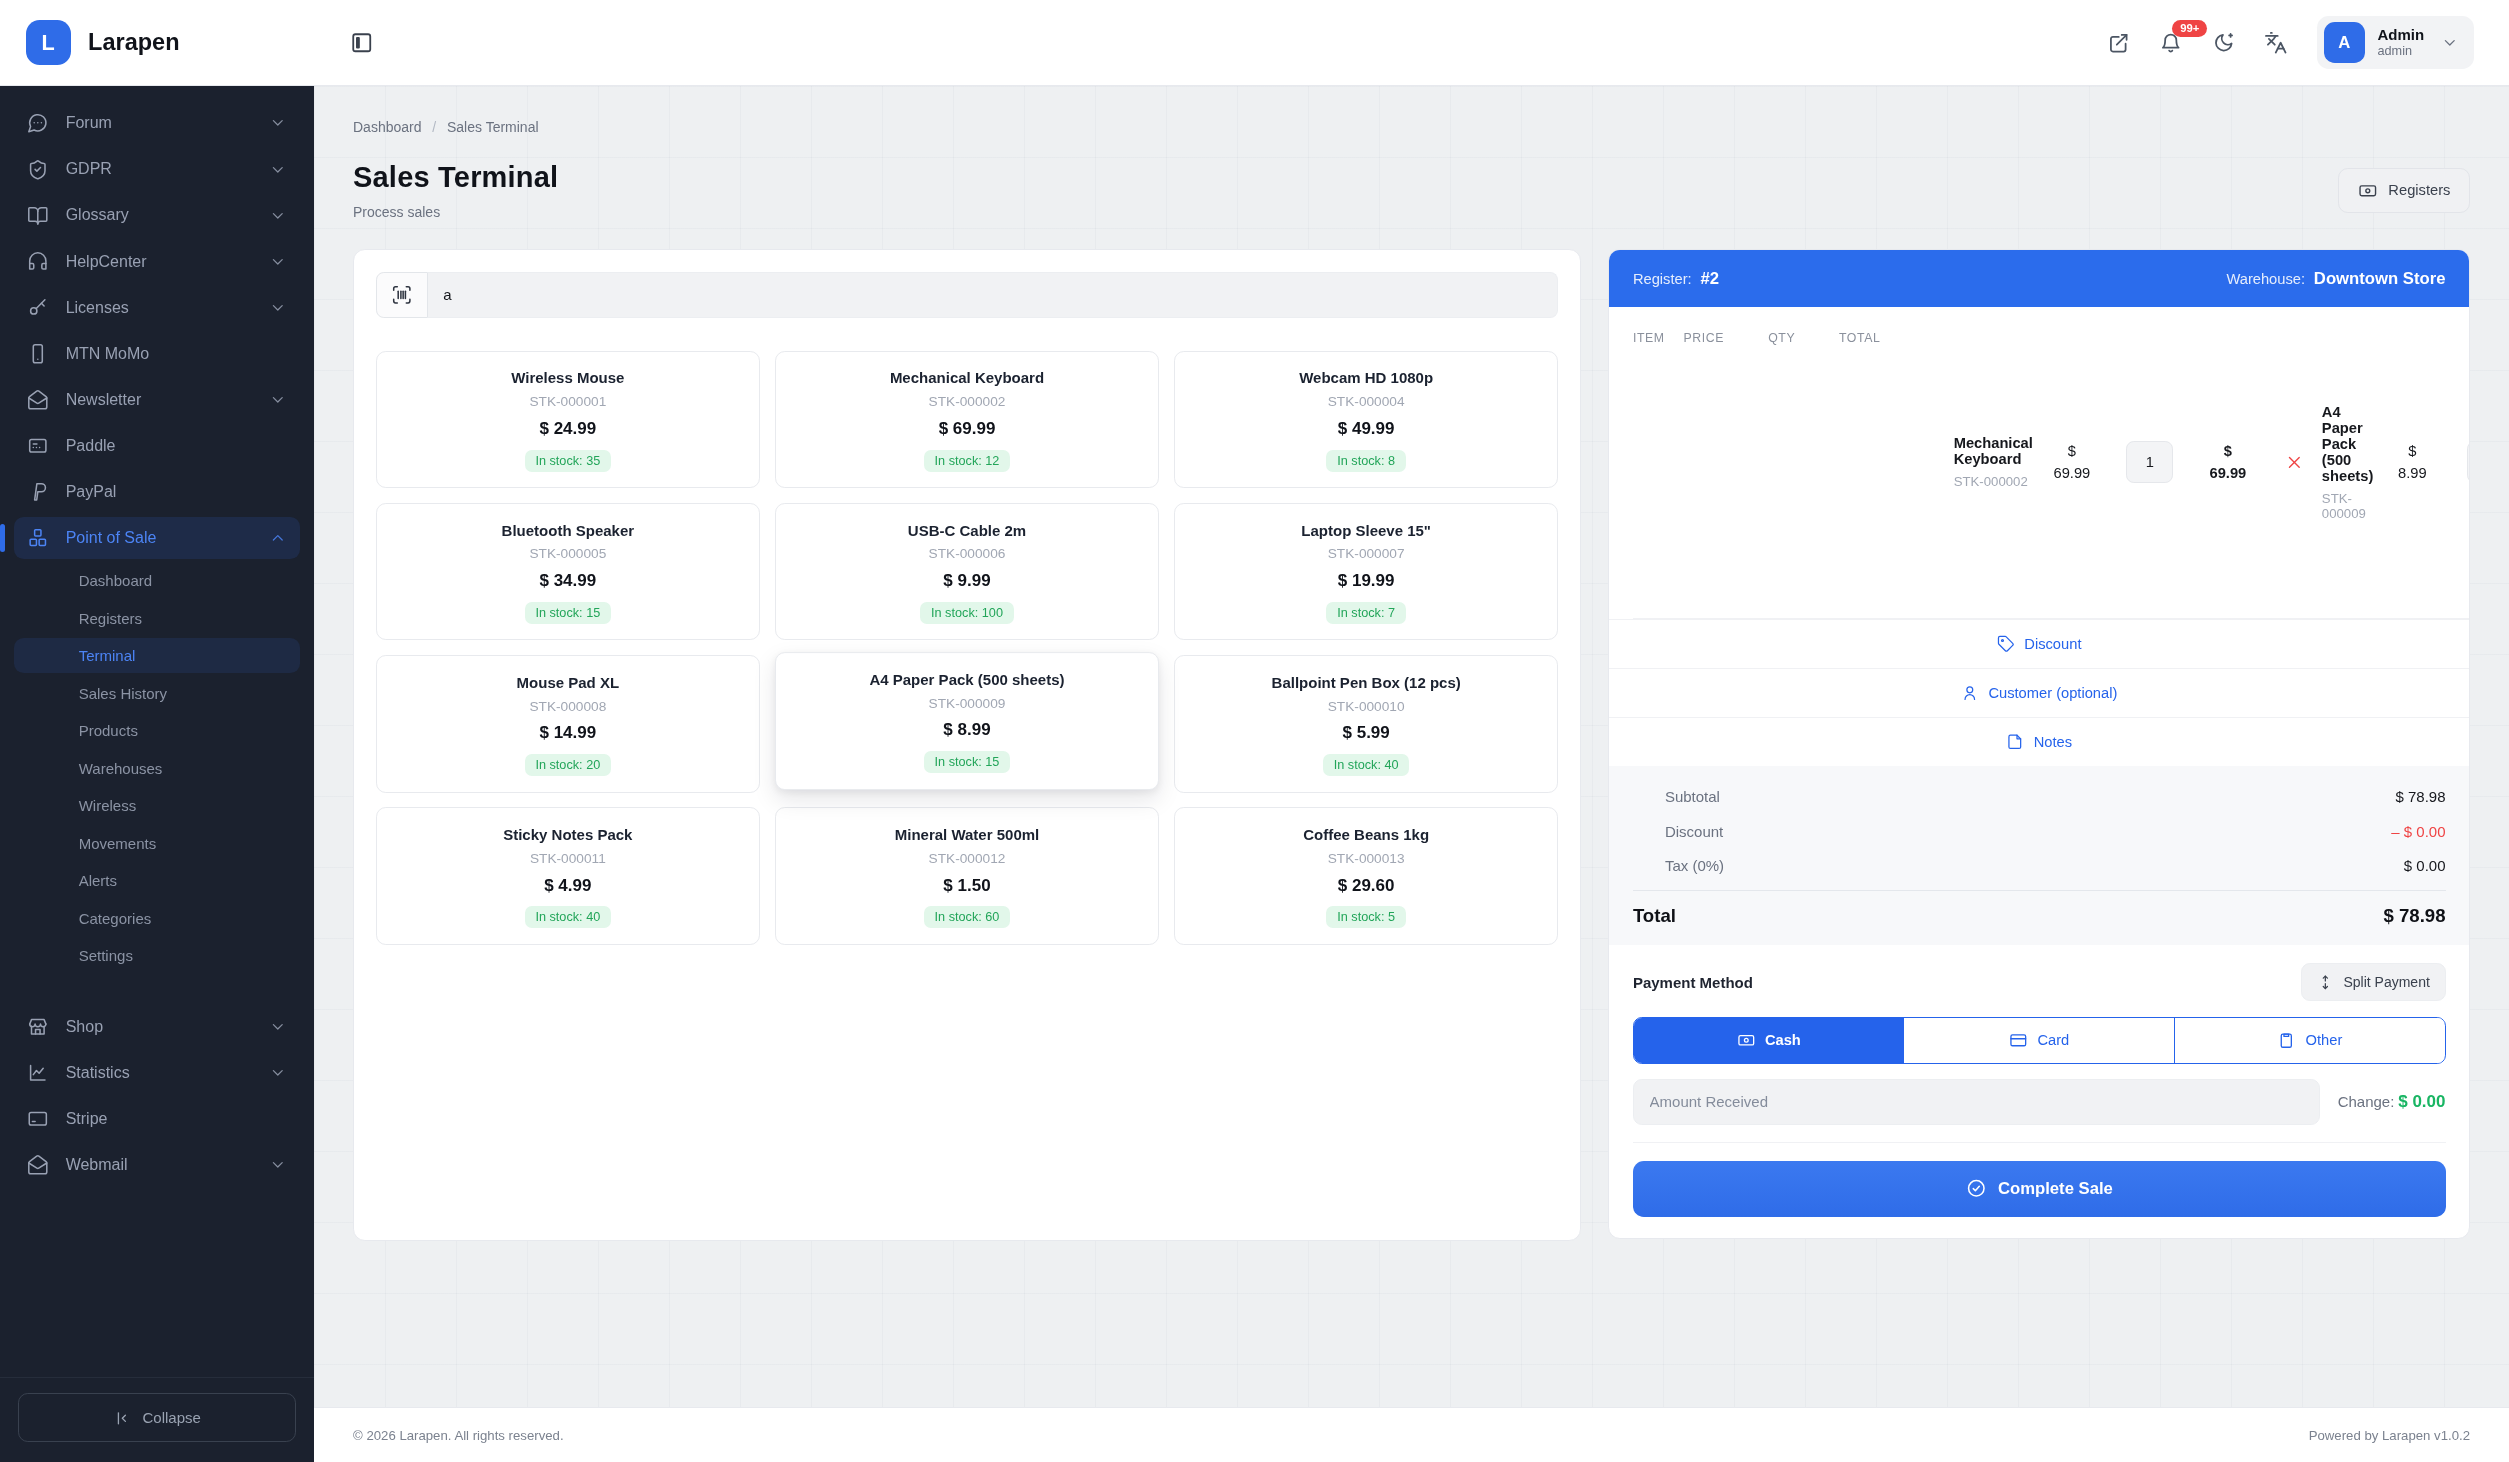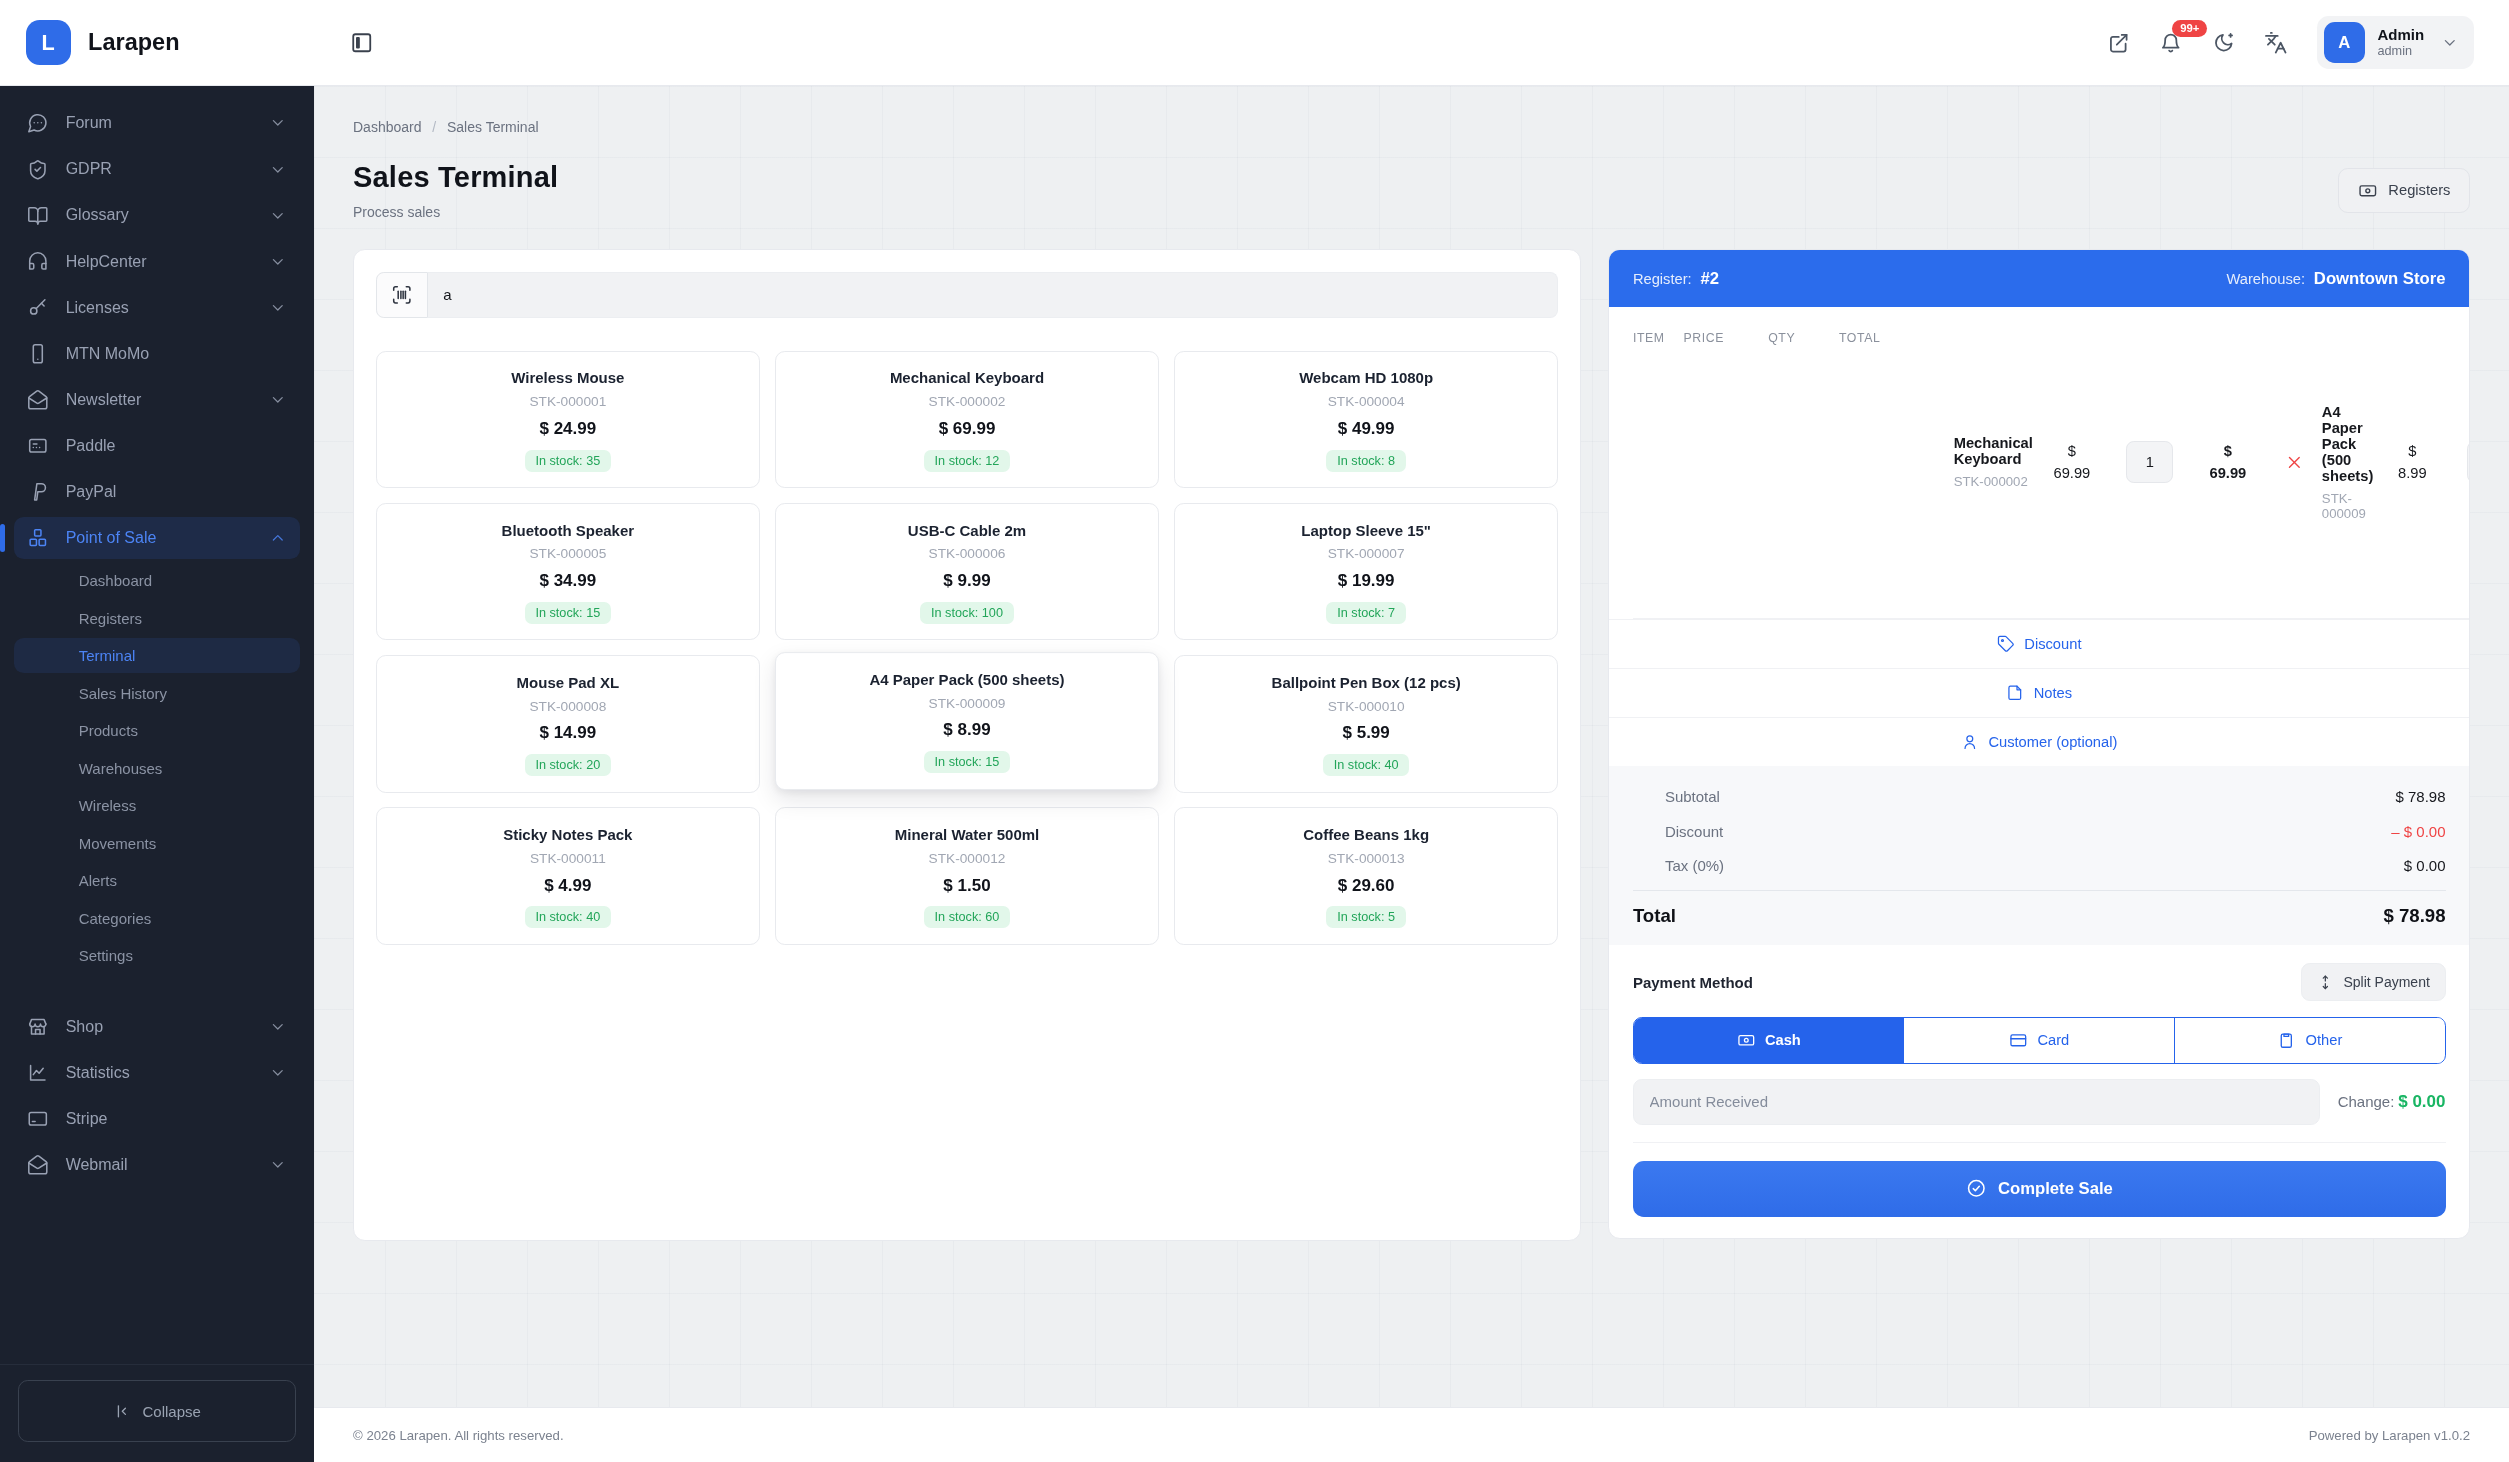--- a/index.html
+++ b/index.html
@@ -17,21 +17,21 @@
   .nav { flex:1; padding-top:11.8px; overflow:hidden; }
   .nav-item { position:relative; display:flex; align-items:center; gap:16.7px; margin:4.9px 13.7px; padding:9.8px 13.7px; border-radius:9.8px; color:#99a1b3; font-size:16px; cursor:pointer; }
   .nav-item svg.mi { width:21.6px; height:21.6px; flex-shrink:0; }
   .nav-item .chev { margin-left:auto; width:17.6px; height:17.6px; opacity:.85; }
   .nav-item.active { background:rgba(47,108,232,.14); color:#4c84f5; }
   .active-bar { position:absolute; left:-13.7px; top:6.9px; bottom:6.9px; width:4.9px; border-radius:2.9px; background:#2f6ce8; }
   .sub { margin:2px 13.7px 33px; }
   .sub-item { display:flex; align-items:center; padding:8.8px 13.7px 8.8px 65px; margin:2.9px 0; border-radius:9.8px; color:#8b93a4; font-size:15px; cursor:pointer; }
   .sub-item.active { background:#1e2a44; color:#4c84f5; }
   .sidebar-bottom { border-top:1px solid #262d3b; padding:15.7px 17.6px 19.6px; flex-shrink:0; }
-  .collapse-btn { height:62px; border:1px solid #39414f; border-radius:9.8px; background:transparent; width:100%;
+  .collapse-btn { height:49px; border:1px solid #39414f; border-radius:9.8px; background:transparent; width:100%;
     display:flex; align-items:center; justify-content:center; gap:10.8px; color:#9aa3b2; font-size:15px; cursor:pointer; }
   .collapse-btn svg { width:18.6px; height:18.6px; }
 
   
   .main { flex:1; display:flex; flex-direction:column; min-width:0; }
   .topbar { height:86px; background:#fff; border-bottom:1px solid #e7e9ee; display:flex; align-items:center; padding:0 35px; flex-shrink:0; }
   .toggle-btn { color:#3a414d; cursor:pointer; }
   .toggle-btn svg { width:25.5px; height:25.5px; }
   .top-right { margin-left:auto; display:flex; align-items:center; gap:29px; }
   .icon-btn { position:relative; color:#4b5563; cursor:pointer; }
@@ -539,31 +539,31 @@
 
           <div class="action-row">
             <svg viewBox="0 0 24 24" fill="none" stroke="currentColor" stroke-width="1.7" stroke-linecap="round" stroke-linejoin="round">
                 <path d="M12.6 2.6 21.4 11.4a2 2 0 0 1 0 2.8l-7.2 7.2a2 2 0 0 1-2.8 0L2.6 12.6A2 2 0 0 1 2 11.2V4a2 2 0 0 1 2-2h7.2c.53 0 1 .2 1.4.6z"></path>
                 <circle cx="7.5" cy="7.5" r="1.3"></circle>
               </svg>
             <span>Discount</span>
           </div>
           <div class="action-row">
             <svg viewBox="0 0 24 24" fill="none" stroke="currentColor" stroke-width="1.7" stroke-linecap="round" stroke-linejoin="round">
+                <circle cx="12" cy="8" r="4"></circle>
+                <path d="M5.5 21a6.5 6.5 0 0 1 13 0"></path>
+              </svg>
+            <span>Customer (optional)</span>
+          </div>
+          <div class="action-row">
+            <svg viewBox="0 0 24 24" fill="none" stroke="currentColor" stroke-width="1.7" stroke-linecap="round" stroke-linejoin="round">
                 <path d="M15 3H6a2 2 0 0 0-2 2v14a2 2 0 0 0 2 2h12a2 2 0 0 0 2-2V8z"></path>
                 <path d="M15 3v5h5"></path>
               </svg>
             <span>Notes</span>
-          </div>
-          <div class="action-row">
-            <svg viewBox="0 0 24 24" fill="none" stroke="currentColor" stroke-width="1.7" stroke-linecap="round" stroke-linejoin="round">
-                <circle cx="12" cy="8" r="4"></circle>
-                <path d="M5.5 21a6.5 6.5 0 0 1 13 0"></path>
-              </svg>
-            <span>Customer (optional)</span>
           </div>
 
           <div class="totals">
             <div class="tot-row">
               <span>Subtotal</span>
               <span class="tot-val">$ 78.98</span>
             </div>
             <div class="tot-row">
               <span>Discount</span>
               <span class="tot-val red">– $ 0.00</span>

